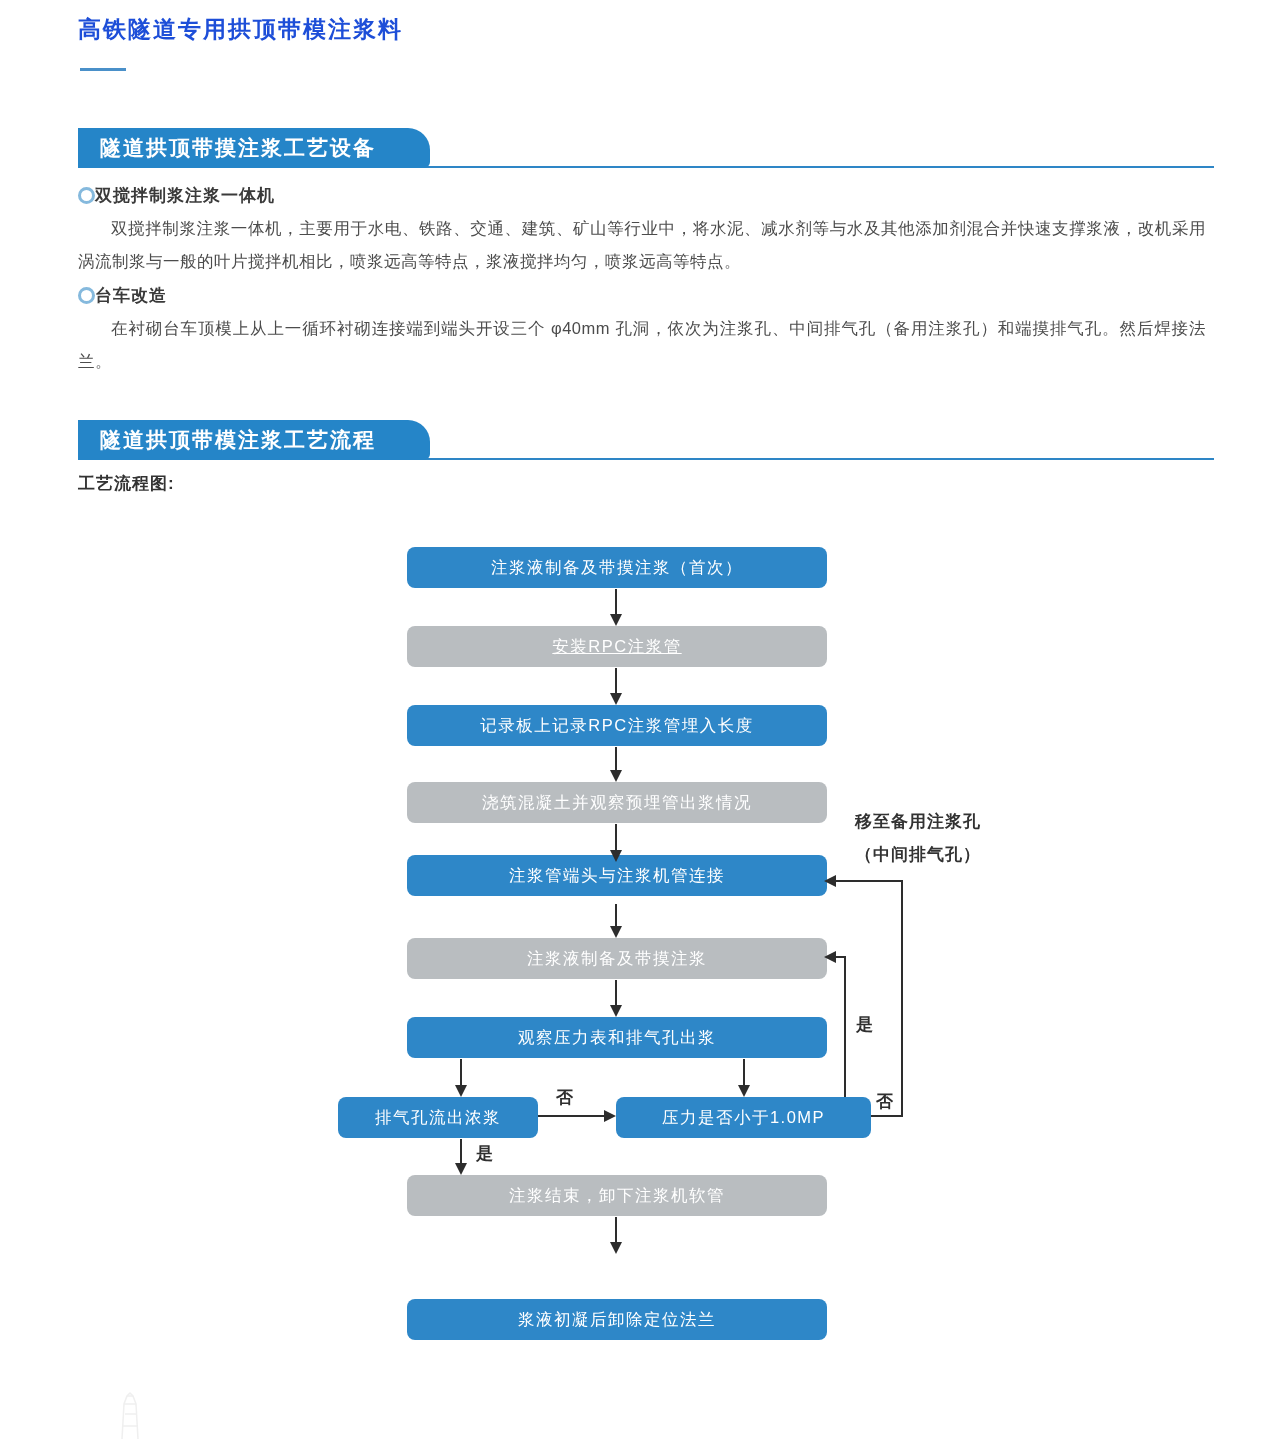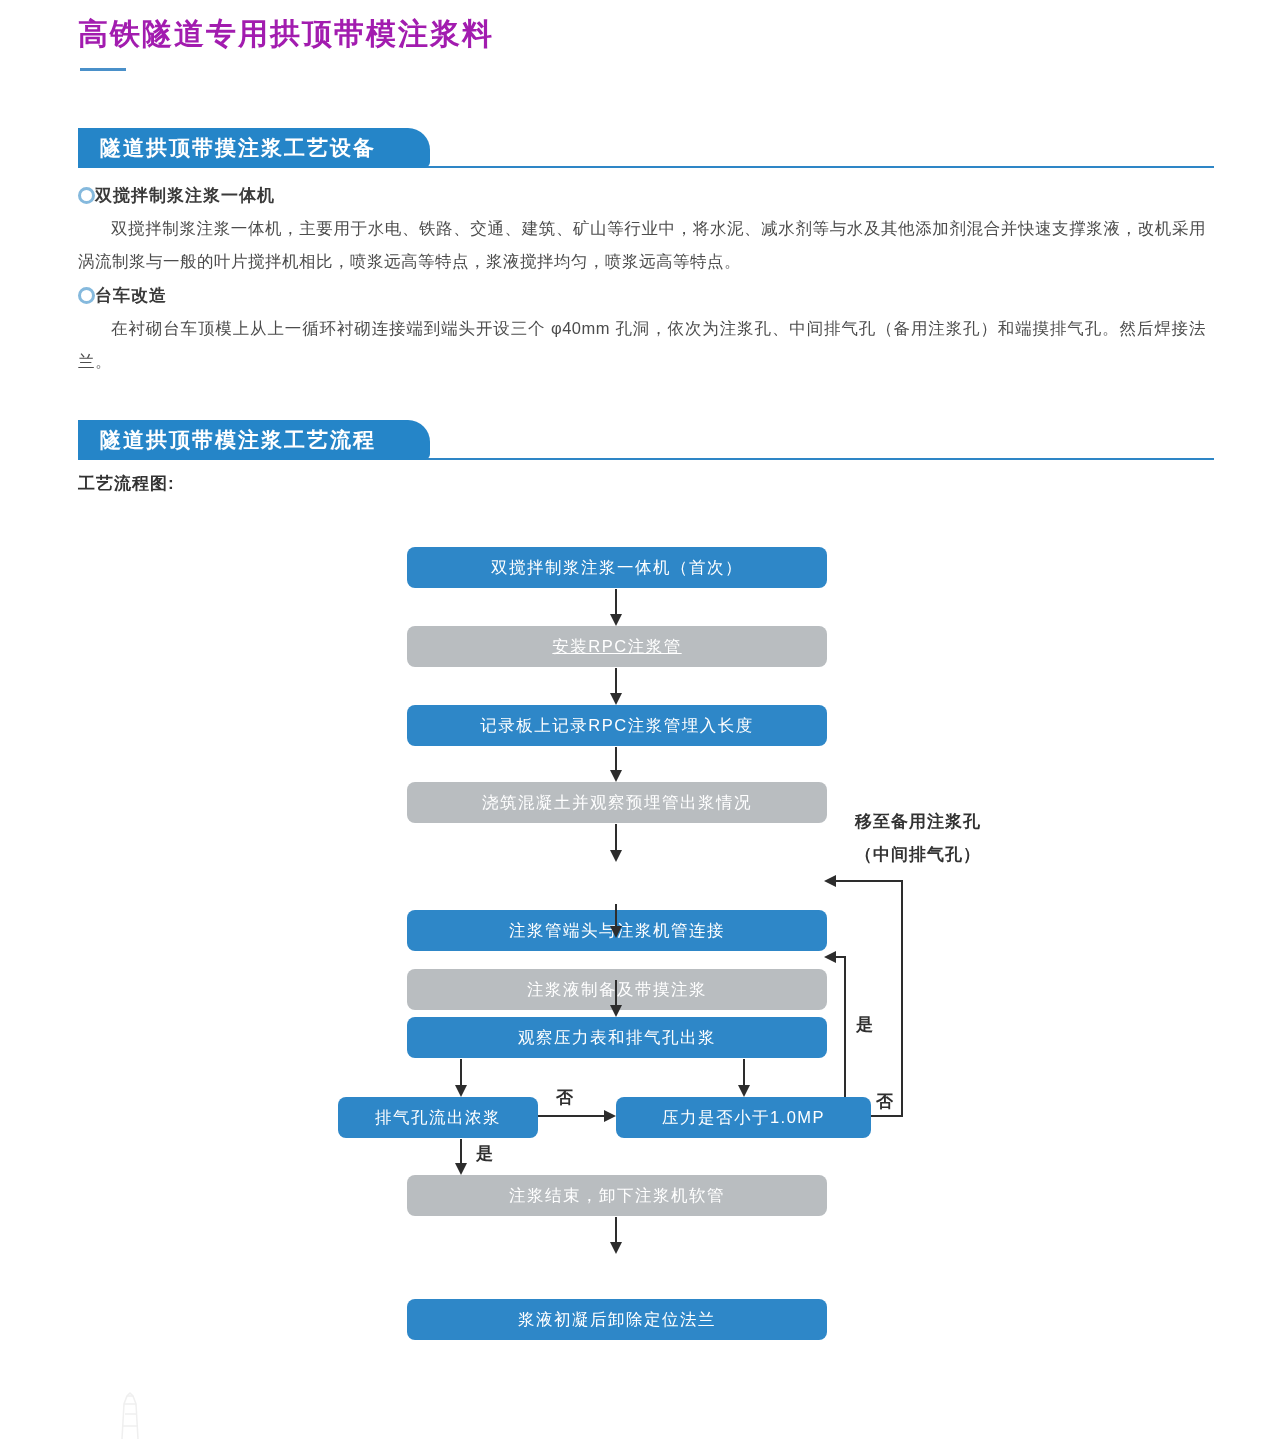--- a/index.html
+++ b/index.html
@@ -6,21 +6,21 @@
   body{
     width:1280px;height:1439px;position:relative;overflow:hidden;
     background:#ffffff;
     font-family:"Liberation Sans","DejaVu Sans",sans-serif;
     color:#3c3c3c;
   }
   .abs{position:absolute;}
   
   .page-title{
     left:78px;top:14px;
-    font-size:30px;font-weight:bold;color:#a21caf;letter-spacing:2px;
+    font-size:23px;font-weight:bold;color:#1d4ed8;letter-spacing:2px;
   }
   .title-dash{left:80px;top:68px;width:46px;height:3px;background:#4a90c9;}
   
   .badge-wrap{
     left:78px;width:1136px;height:40px;
     border-bottom:2px solid #2e86c6;
   }
   .badge{
     position:absolute;left:0;bottom:-2px;height:40px;min-width:352px;
     background:#2585c8;color:#ffffff;
@@ -89,26 +89,26 @@
 </div>
 <div class="abs para" style="top:312px;">在衬砌台车顶模上从上一循环衬砌连接端到端头开设三个 φ40mm 孔洞，依次为注浆孔、中间排气孔（备用注浆孔）和端摸排气孔。然后焊接法兰。</div>
 
 <div class="abs badge-wrap badge-2">
   <div class="badge">隧道拱顶带模注浆工艺流程</div>
 </div>
 <div class="abs diagram-label">工艺流程图:</div>
 
 <div>
 
-  <div class="flow-box blue main-col" style="top:547px;">双搅拌制浆注浆一体机（首次）</div>
+  <div class="flow-box blue main-col" style="top:547px;">注浆液制备及带摸注浆（首次）</div>
   <div class="flow-box gray main-col" style="top:626px;text-decoration:underline;">安装RPC注浆管</div>
   <div class="flow-box blue main-col" style="top:705px;">记录板上记录RPC注浆管埋入长度</div>
   <div class="flow-box gray main-col" style="top:782px;">浇筑混凝土并观察预埋管出浆情况</div>
-  <div class="flow-box blue main-col" style="top:910px;">注浆管端头与注浆机管连接</div>
-  <div class="flow-box gray main-col" style="top:938px;margin-top:31px;">注浆液制备及带摸注浆</div>
+  <div class="flow-box blue main-col" style="top:855px;">注浆管端头与注浆机管连接</div>
+  <div class="flow-box gray main-col" style="top:938px;">注浆液制备及带摸注浆</div>
   <div class="flow-box blue main-col" style="top:1017px;">观察压力表和排气孔出浆</div>
   <div class="flow-box blue" style="left:338px;width:200px;top:1097px;">排气孔流出浓浆</div>
   <div class="flow-box blue" style="left:616px;width:255px;top:1097px;">压力是否小于1.0MP</div>
   <div class="flow-box gray main-col" style="top:1175px;">注浆结束，卸下注浆机软管</div>
   <div class="flow-box blue main-col" style="top:1255px;margin-top:44px;">浆液初凝后卸除定位法兰</div>
 
   <div class="vline" style="left:615px;top:589px;height:26px;"></div>
   <div class="tri tri-down" style="left:610px;top:614px;"></div>
 
   <div class="vline" style="left:615px;top:668px;height:26px;"></div>

